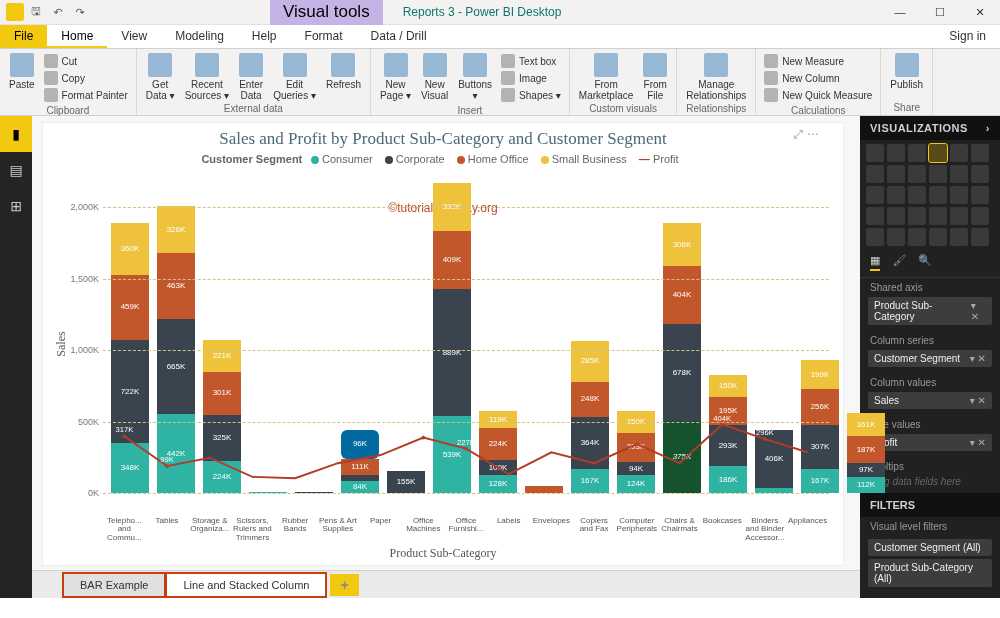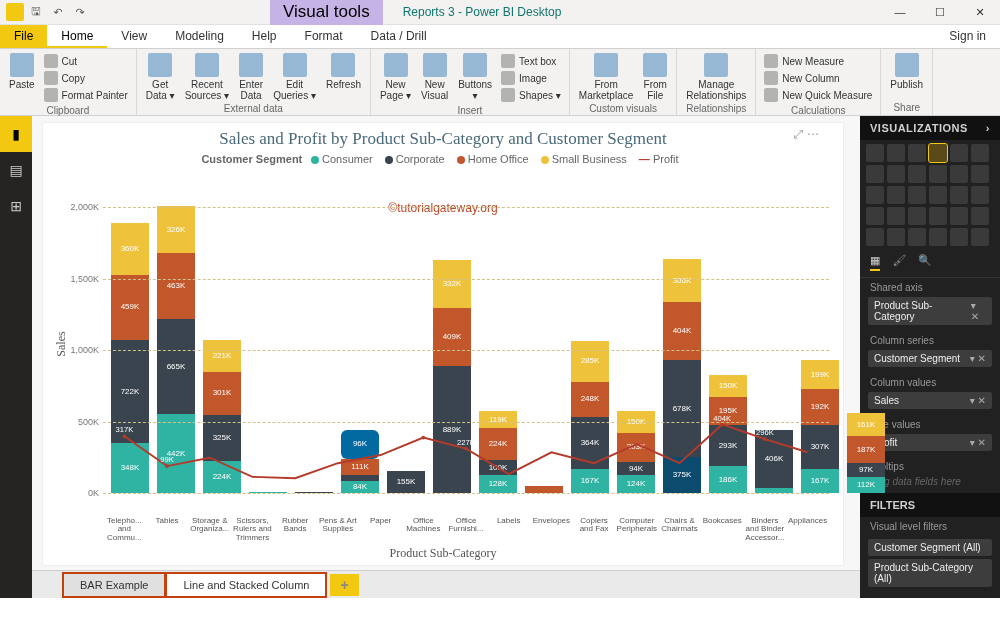--- a/index.html
+++ b/index.html
@@ -321,20 +321,21 @@
                 <div class="seg" style="height: 29px; background: #0369a1; border-radius: 6px;">96K</div>
               </div>
             </div>
             <div class="barcol">
               <div class="stack">
                 <div class="seg" style="height: 22.1429px; background: rgb(57, 68, 79);">155K</div>
               </div>
             </div>
             <div class="barcol">
               <div class="stack">
+                <div class="seg" style="height: 77px; background: rgb(47, 179, 163);">539K</div>
                 <div class="seg" style="height: 127px; background: rgb(57, 68, 79);">889K</div>
                 <div class="seg" style="height: 58.4286px; background: rgb(193, 87, 43);">409K</div>
                 <div class="seg" style="height: 47.4286px; background: rgb(238, 194, 58);">332K</div>
               </div>
             </div>
             <div class="barcol">
               <div class="stack">
                 <div class="seg" style="height: 18.2857px; background: rgb(47, 179, 163);">128K</div>
                 <div class="seg" style="height: 14.2857px; background: rgb(57, 68, 79);">100K</div>
                 <div class="seg" style="height: 32px; background: rgb(193, 87, 43);">224K</div>
@@ -357,21 +358,21 @@
             <div class="barcol">
               <div class="stack">
                 <div class="seg" style="height: 17.7143px; background: rgb(47, 179, 163);">124K</div>
                 <div class="seg" style="height: 13.4286px; background: rgb(57, 68, 79);">94K</div>
                 <div class="seg" style="height: 29px; background: rgb(193, 87, 43);">203K</div>
                 <div class="seg" style="height: 21.4286px; background: rgb(238, 194, 58);">150K</div>
               </div>
             </div>
             <div class="barcol">
               <div class="stack">
-                <div class="seg" style="height: 36px; background: #0c4a6e;">375K</div>
+                <div class="seg" style="height: 72px; background: #14532d; font-style: italic;">375K</div>
                 <div class="seg" style="height: 96.8571px; background: rgb(57, 68, 79);">678K</div>
                 <div class="seg" style="height: 57.7143px; background: rgb(193, 87, 43);">404K</div>
                 <div class="seg" style="height: 43.7143px; background: rgb(238, 194, 58);">306K</div>
               </div>
             </div>
             <div class="barcol">
               <div class="stack">
                 <div class="seg" style="height: 26.5714px; background: rgb(47, 179, 163);">186K</div>
                 <div class="seg" style="height: 41.8571px; background: rgb(57, 68, 79);">293K</div>
                 <div class="seg" style="height: 27.8571px; background: rgb(193, 87, 43);">195K</div>
@@ -381,21 +382,21 @@
             <div class="barcol">
               <div class="stack">
                 <div class="seg" style="height: 5.14286px; background: rgb(47, 179, 163);"></div>
                 <div class="seg" style="height: 58px; background: rgb(57, 68, 79);">406K</div>
               </div>
             </div>
             <div class="barcol">
               <div class="stack">
                 <div class="seg" style="height: 23.8571px; background: rgb(47, 179, 163);">167K</div>
                 <div class="seg" style="height: 43.8571px; background: rgb(57, 68, 79);">307K</div>
-                <div class="seg" style="height: 36.5714px; background: rgb(193, 87, 43);">192K</div>
+                <div class="seg" style="height: 36.5714px; background: rgb(193, 87, 43);">256K</div>
                 <div class="seg" style="height: 28.4286px; background: rgb(238, 194, 58);">199K</div>
               </div>
             </div>
             <div class="barcol">
               <div class="stack">
                 <div class="seg" style="height: 16px; background: rgb(47, 179, 163);">112K</div>
                 <div class="seg" style="height: 13.8571px; background: rgb(57, 68, 79);">97K</div>
                 <div class="seg" style="height: 26.7143px; background: rgb(193, 87, 43);">187K</div>
                 <div class="seg" style="height: 23px; background: rgb(238, 194, 58);">161K</div>
               </div>

